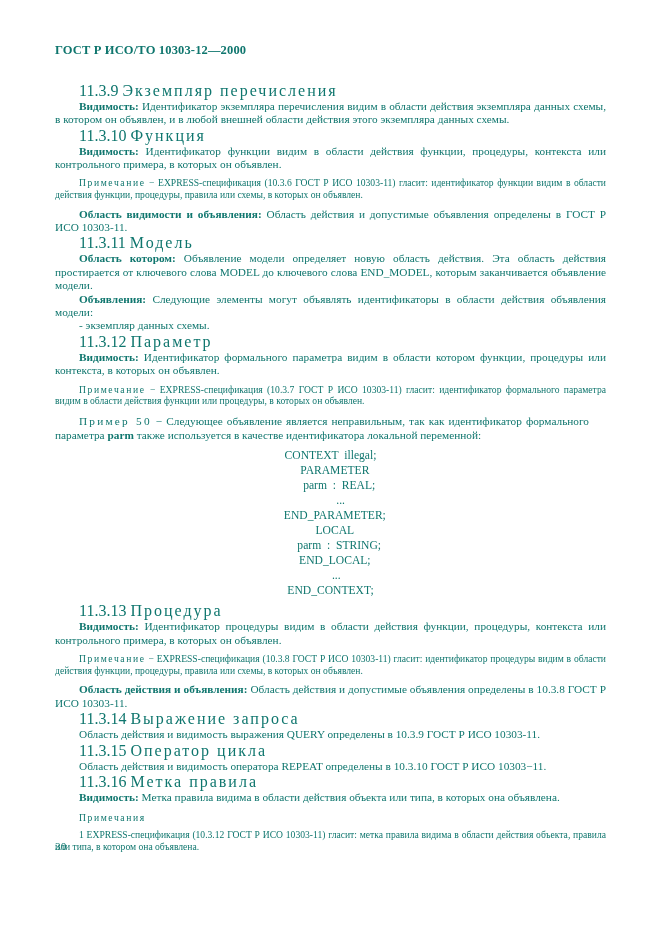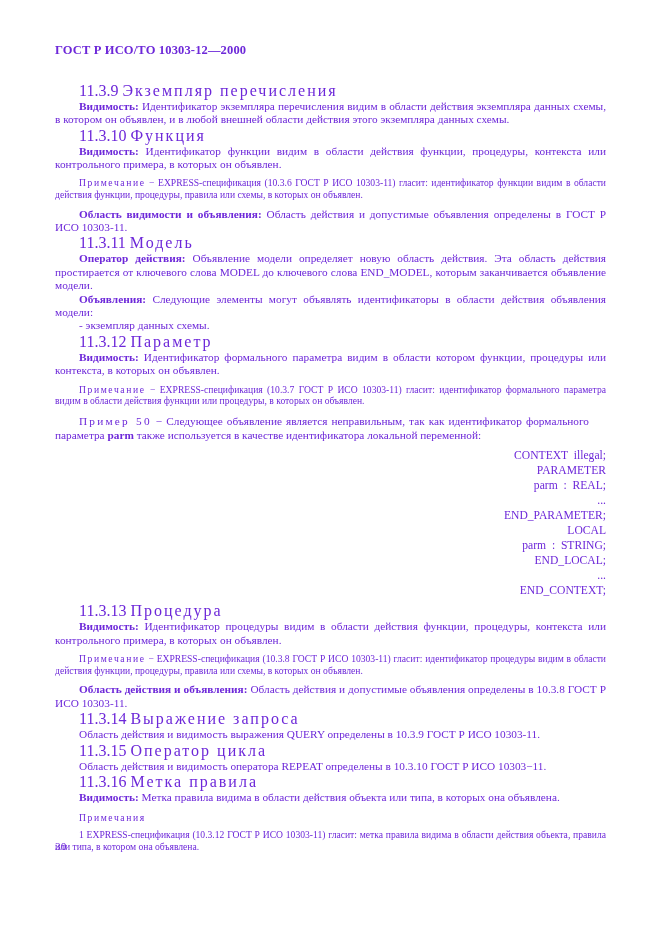--- a/index.html
+++ b/index.html
@@ -6,21 +6,21 @@
     margin: 0;
     padding: 0;
     background: #ffffff;
   }
   .page {
     position: relative;
     width: 661px;
     height: 936px;
     background: #ffffff;
     font-family: "Liberation Serif", "DejaVu Serif", serif;
-    color: #6d28d9;
+    color: #0f766e;
     overflow: hidden;
   }
   .content {
     position: absolute;
     left: 55px;
     top: 44px;
     width: 551px;
   }
   .doc-header {
     font-family: "Liberation Serif", "DejaVu Serif", serif;
@@ -85,21 +85,21 @@
     text-indent: 24px;
     margin: 0;
     text-align: left;
   }
   .code {
     font-family: "Liberation Serif", "DejaVu Serif", serif;
     font-size: 11.6px;
     line-height: 14.9px;
     white-space: pre;
     margin: 7px 0 4px 0;
-    text-align: right;
+    text-align: center;
   }
   .gap-md { height: 7px; }
   .page-number {
     position: absolute;
     left: 55px;
     top: 840px;
     font-size: 11.3px;
     line-height: 13px;
     font-family: Liberation Serif, serif;
   }
@@ -120,21 +120,21 @@
     <div class="heading"><span>11.3.10</span> <span class="sp">Функция</span></div>
     <div class="para body-block"><b class="lead">Видимость:</b> <span>Идентификатор функции видим в области действия функции, процедуры, контекста или контрольного примера, в которых он объявлен.</span></div>
 
     <div class="note"><span class="sp">Примечание</span> <span>− EXPRESS-спецификация (10.3.6 ГОСТ Р ИСО 10303-11) гласит: идентификатор функции видим в области действия функции, процедуры, правила или схемы, в которых он объявлен.</span></div>
 
     <div class="gap-md"></div>
 
     <div class="para body-block"><b class="lead">Область видимости и объявления:</b> <span>Область действия и допустимые объявления определены в ГОСТ Р ИСО 10303-11.</span></div>
 
     <div class="heading"><span>11.3.11</span> <span class="sp">Модель</span></div>
-    <div class="para body-block"><b class="lead">Оператор действия:</b> <span>Объявление модели определяет новую область действия. Эта область действия простирается от ключевого слова MODEL до ключевого слова END_MODEL, которым заканчивается объявление модели.</span></div>
+    <div class="para body-block"><b class="lead">Область котором:</b> <span>Объявление модели определяет новую область действия. Эта область действия простирается от ключевого слова MODEL до ключевого слова END_MODEL, которым заканчивается объявление модели.</span></div>
     <div class="para body-block"><b class="lead">Объявления:</b> <span>Следующие элементы могут объявлять идентификаторы в области действия объявления модели:</span></div>
     <div class="listitem body-block">- экземпляр данных схемы.</div>
 
     <div class="heading"><span>11.3.12</span> <span class="sp">Параметр</span></div>
     <div class="para body-block"><b class="lead">Видимость:</b> <span>Идентификатор формального параметра видим в области котором функции, процедуры или контекста, в которых он объявлен.</span></div>
 
     <div class="note"><span class="sp">Примечание</span> <span>− EXPRESS-спецификация (10.3.7 ГОСТ Р ИСО 10303-11) гласит: идентификатор формального параметра видим в области действия функции или процедуры, в которых он объявлен.</span></div>
 
     <div class="example"><span class="sp">Пример 50</span> <span>− Следующее объявление является неправильным, так как идентификатор формального параметра</span> <b>parm</b> <span>также используется в качестве идентификатора локальной переменной:</span></div>
 

